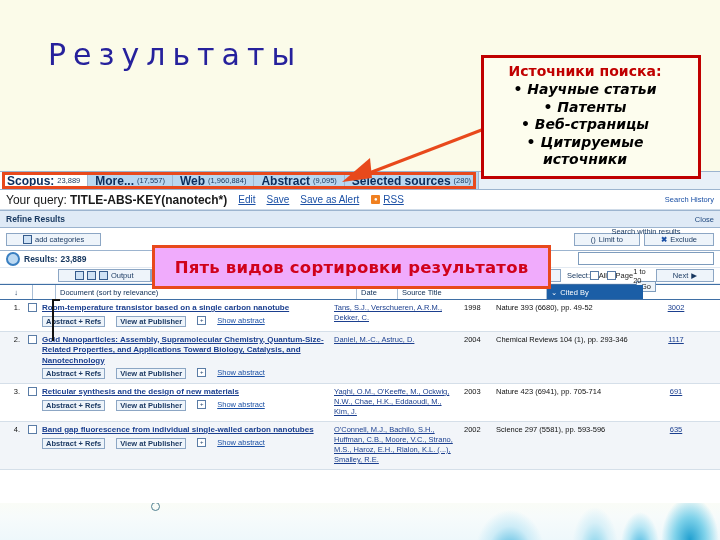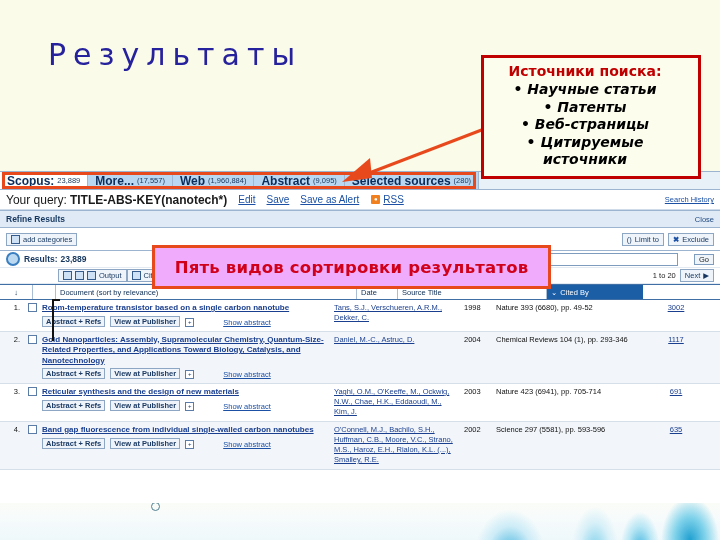--- a/index.html
+++ b/index.html
@@ -85,49 +85,49 @@
     height:19px;display:flex;align-items:center;padding:0 6px;background:#fff;
     border-bottom:1px solid #cfdbe8;
   }
   #queryrow .q{font-size:12px;color:#1a1a1a;}
   .qlink{color:#1b50a5;text-decoration:underline;font-size:10px;margin-left:11px;cursor:pointer;}
   .rss-badge{
     display:inline-block;width:9px;height:9px;background:#f08020;color:#fff;
     font-size:6px;line-height:9px;text-align:center;margin-left:12px;border-radius:1px;
     vertical-align:-1px;
   }
-  #searchhist{margin-left:auto;color:#1b50a5;text-decoration:underline;font-size:7.5px;text-align:center;}
+  #searchhist{margin-left:auto;color:#1b50a5;font-size:7.5px;text-align:center;}
   
   #refine-head{
     height:16px;background:#dfeaf6;border-top:1px solid #9cb4cf;border-bottom:1px solid #9cb4cf;
     display:flex;align-items:center;padding:0 6px;
   }
   #refine-head .rtitle{font-weight:bold;font-size:8.5px;color:#15365e;}
   #refine-head .rclose{margin-left:auto;font-size:7.5px;color:#20497f;}
   #refine-body{
     height:22px;background:#fff;border-bottom:1px solid #9cb4cf;
     display:flex;align-items:center;padding:0 6px;
   }
   .minibtn{
     display:inline-flex;align-items:center;gap:3px;border:1px solid #8ca6c4;background:#eef4fa;
-    padding:1px 4px;font-size:7.5px;color:#16365f;white-space:nowrap;
+    padding:1px 16px;font-size:7.5px;color:#16365f;white-space:nowrap;
   }
   .sq{display:inline-block;width:7px;height:7px;border:1px solid #355b8c;background:#cfe2f5;}
   #refine-right{margin-left:auto;display:flex;gap:4px;}
   
   #res-head{
     height:16px;background:#fff;display:flex;align-items:center;padding:0 6px;
     border-bottom:1px solid #e3eaf2;
   }
   #res-head .rcount{font-weight:bold;font-size:8.5px;color:#15365e;margin-left:4px;}
   .gear-ico{
     width:10px;height:10px;border-radius:50%;border:2px solid #3a7fc1;background:#bcd9f2;
     display:inline-block;
   }
-  #swr{margin-left:auto;display:flex;align-items:center;gap:16px;}
+  #swr{margin-left:auto;display:flex;align-items:center;gap:16px;flex-direction:column;}
   #swr .lbl{font-size:7.5px;color:#15365e;}
   #swr input{
     width:130px;height:11px;border:1px solid #7e9cbd;font-size:7.5px;padding:0 2px;
     font-family:"Liberation Sans", sans-serif;
   }
   #swr .gobtn{border:1px solid #7e9cbd;background:#eef4fa;font-size:7.5px;padding:0px 4px;}
   
   #toolbar{
     height:15px;background:#fff;display:flex;align-items:center;padding:0 6px 0 58px;
     border-bottom:1px solid #e3eaf2;
@@ -146,25 +146,25 @@
   .col-doc{width:292px;}
   .col-auth{width:130px;}
   .col-date{width:32px;}
   .col-src{width:140px;}
   .col-cit{width:88px;}
   .row{display:flex;border-bottom:1px solid #d5dfe9;align-items:flex-start;padding:3px 0 4px 0;font-size:7.5px;}
   .row.alt{background:#f2f5f9;}
   .row .c{padding:0 4px;box-sizing:border-box;}
   .row .num{text-align:right;padding-right:4px;color:#111;}
   .doc-title{color:#1b3f8f;text-decoration:underline;font-weight:bold;font-size:8px;line-height:10.5px;display:block;}
-  .doc-btns{margin-top:2px;display:flex;align-items:flex-end;gap:5px;flex-wrap:wrap;}
+  .doc-btns{margin-top:2px;display:flex;align-items:flex-start;gap:11px;flex-wrap:wrap;}
   .doc-btns .b{
     border:1px solid #8ca6c4;background:#eef4fa;padding:0 3px;font-size:7.5px;font-weight:bold;color:#1c3a63;
   }
-  .doc-btns .showab{color:#1b50a5;text-decoration:underline;font-weight:normal;font-size:7.5px;margin-left:24px;}
+  .doc-btns .showab{color:#1b50a5;text-decoration:underline;font-weight:normal;font-size:7.5px;}
   .doc-btns .plusbox{
     display:inline-block;width:7px;height:7px;border:1px solid #5a7ca6;background:#fff;
     font-size:6px;line-height:6px;text-align:center;color:#24456f;
   }
   .auth{color:#1b3f8f;line-height:10px;}
   .auth u{text-decoration:underline;}
   .date{color:#111;}
   .src{color:#111;line-height:10px;}
   .cit{color:#1b3f8f;text-decoration:underline;text-align:center;width:100%;display:block;}
   

